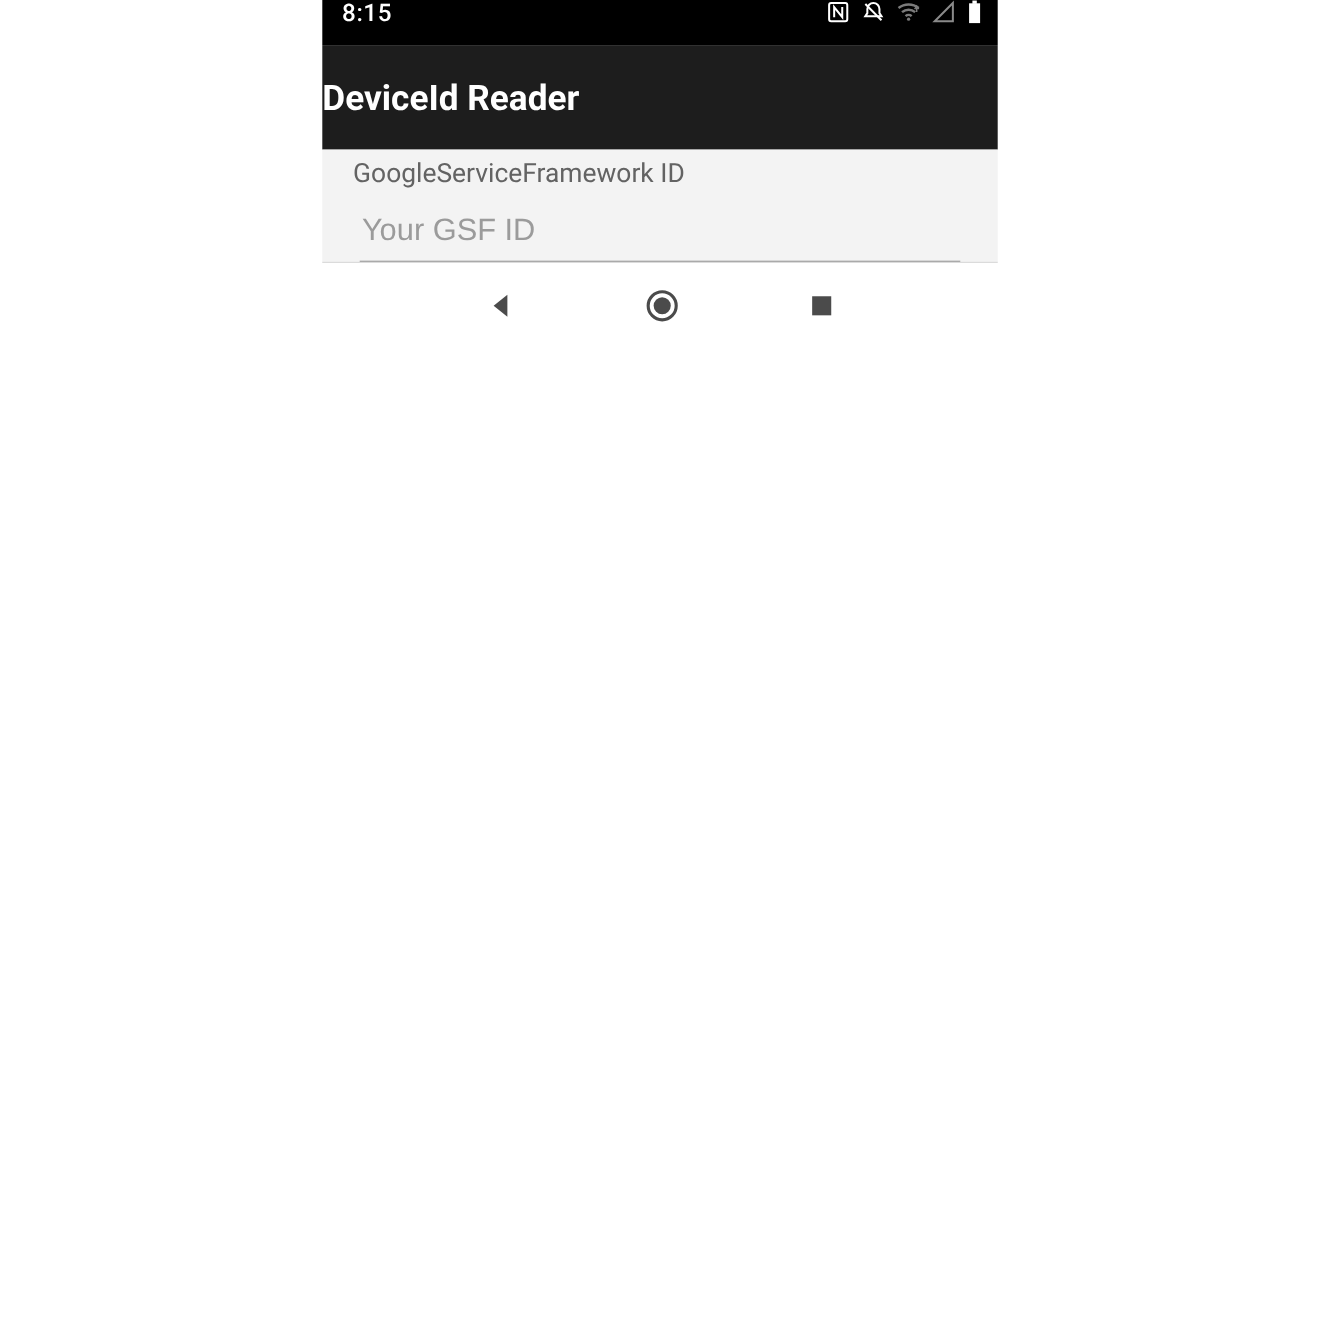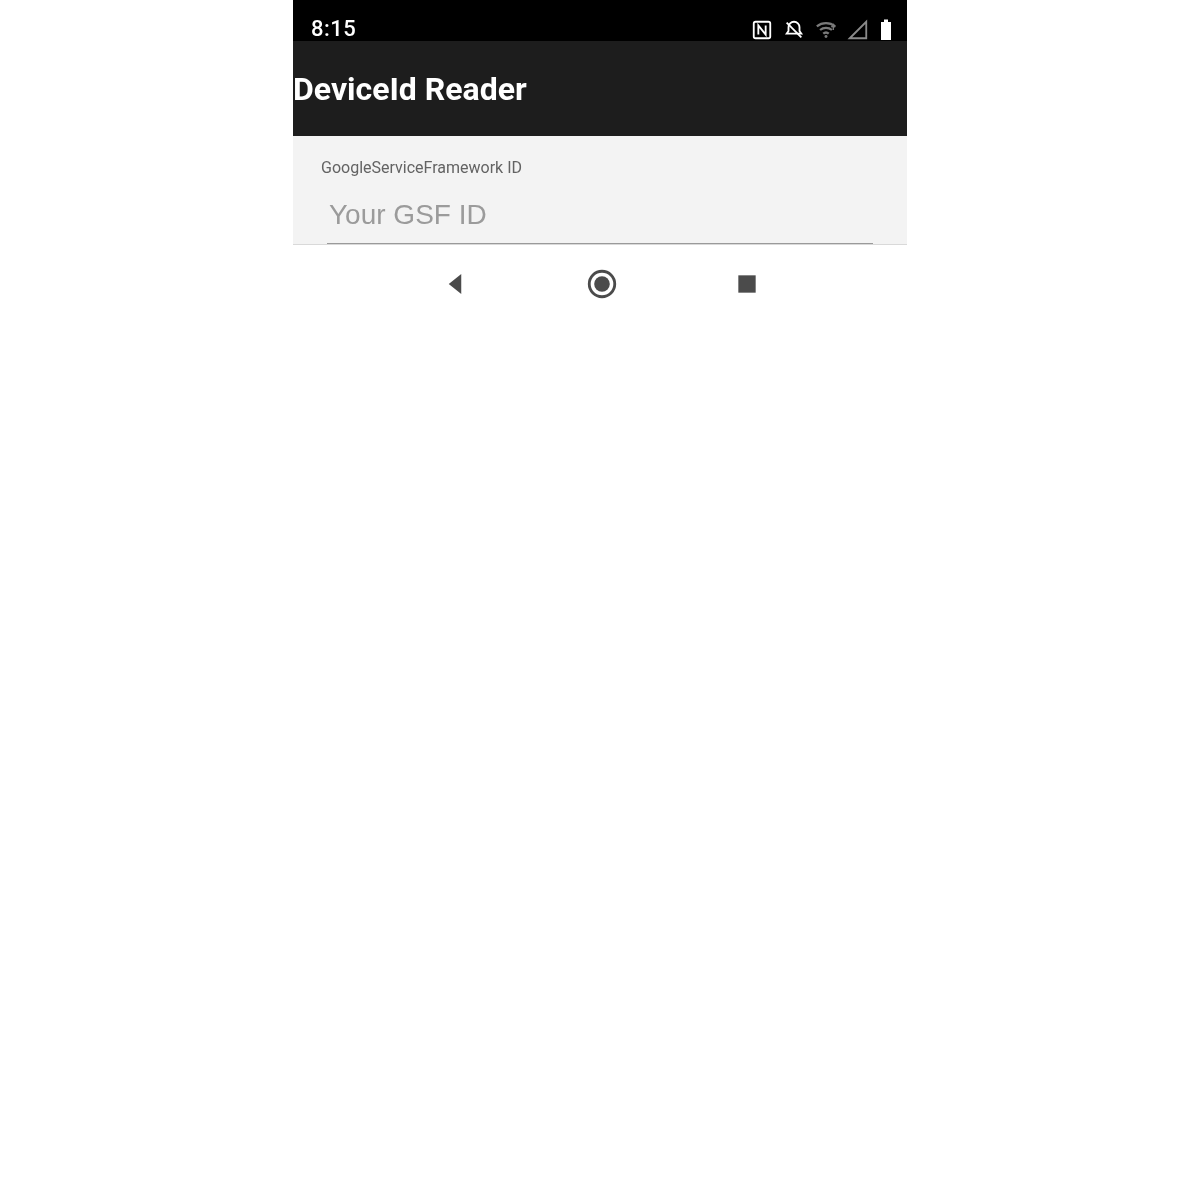--- a/index.html
+++ b/index.html
@@ -22,21 +22,21 @@
       background: #fff;
       display: flex;
       flex-direction: column;
     }
     
     .status-bar {
       height: 41px;
       background: #000;
       display: flex;
       justify-content: space-between;
-      align-items: flex-end;
+      align-items: flex-start;
       padding: 0 14px 0 18px;
       color: #fff;
     }
     .status-time {
       font-size: 22px;
       font-weight: 500;
       letter-spacing: 0.5px;
     }
     .status-icons {
       display: flex;
@@ -63,22 +63,22 @@
       flex: 1;
       background: #f3f3f3;
       border-bottom: 1px solid #d9d9d9;
       display: flex;
       flex-direction: column;
       height: 876px;
       position: relative;
     }
     .field-label {
       color: #636363;
-      font-size: 16px;
-      padding: 22px 0 0 28px;
+      font-size: 24px;
+      padding: 7px 0 0 28px;
     }
     .input-wrap {
       margin: 18px 34px 0 34px;
     }
     .gsf-input {
       width: 100%;
       border: none;
       border-bottom: 1.5px solid #9a9a9a;
       background: transparent;
       font-size: 28px;

